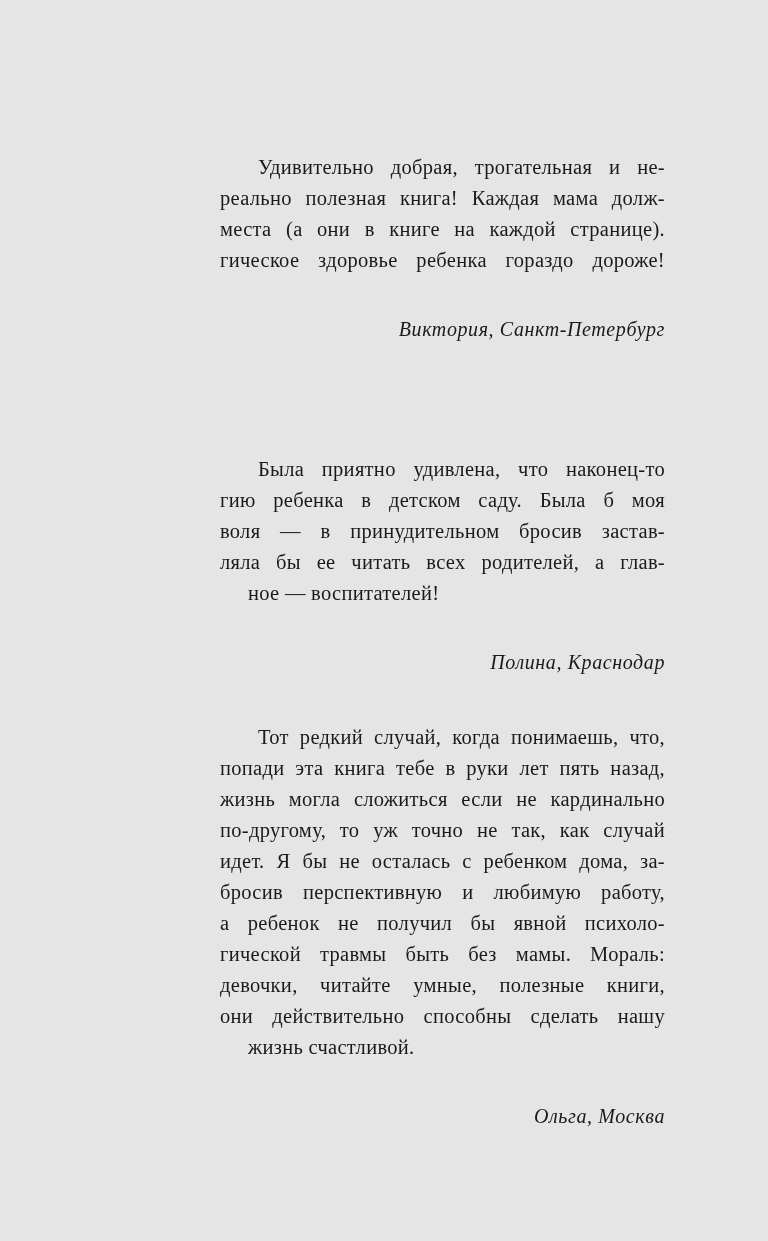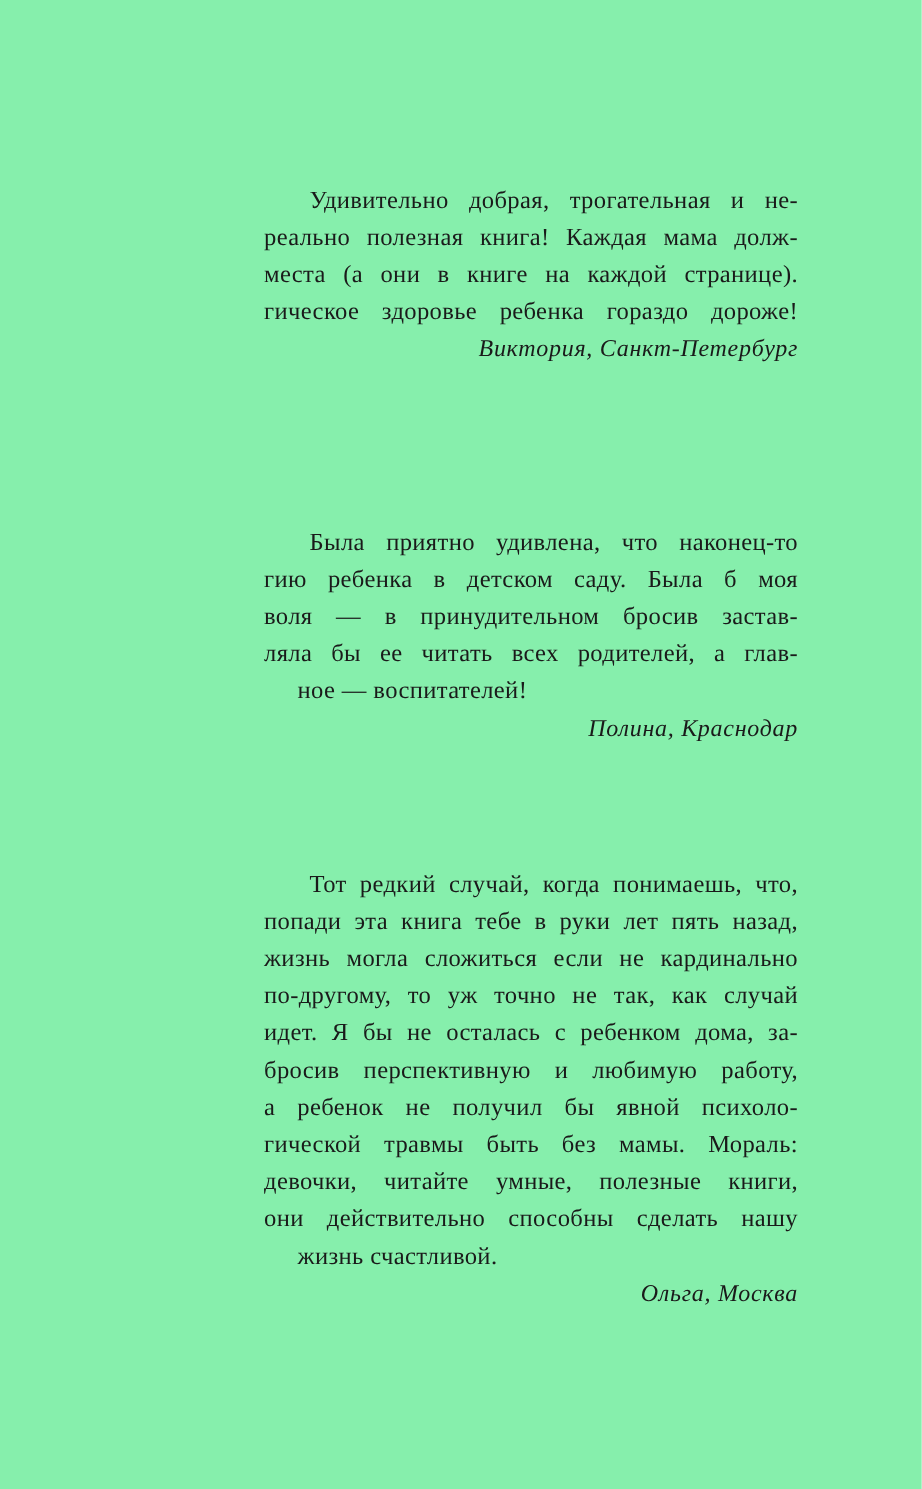--- a/index.html
+++ b/index.html
@@ -12,21 +12,21 @@
       height: 1241px;
       position: relative;
       overflow: hidden;
       font-family: "Liberation Serif", "DejaVu Serif", serif;
       color: #1a1a1a;
     }
     .page {
       position: absolute;
       left: 0; top: 0;
       width: 768px; height: 1241px;
-      background: #86efac;
+      background: #e5e5e5;
     }
     .review {
       position: absolute;
       left: 220px;
       width: 445px;
     }
     .line {
       display: block;
       height: 31px;
       line-height: 31px;
@@ -46,23 +46,24 @@
     }
     .author {
       display: block;
       height: 31px;
       line-height: 31px;
       font-size: 20px;
       font-style: italic;
       text-align: right;
       letter-spacing: 0.6px;
       white-space: nowrap;
+      margin-top: 38px;
     }
     #review-1 { top: 152px; }
-    #review-2 { top: 437px; }
+    #review-2 { top: 454px; }
     #review-3 { top: 722px; font-family: Liberation Serif, serif; }
   </style>
 </head>
 <body>
 
 <div class="page">
 
   <div class="review" id="review-1">
     <span class="line first">Удивительно добрая, трогательная и не-</span>
     <span class="line">реально полезная книга! Каждая мама долж-</span>

